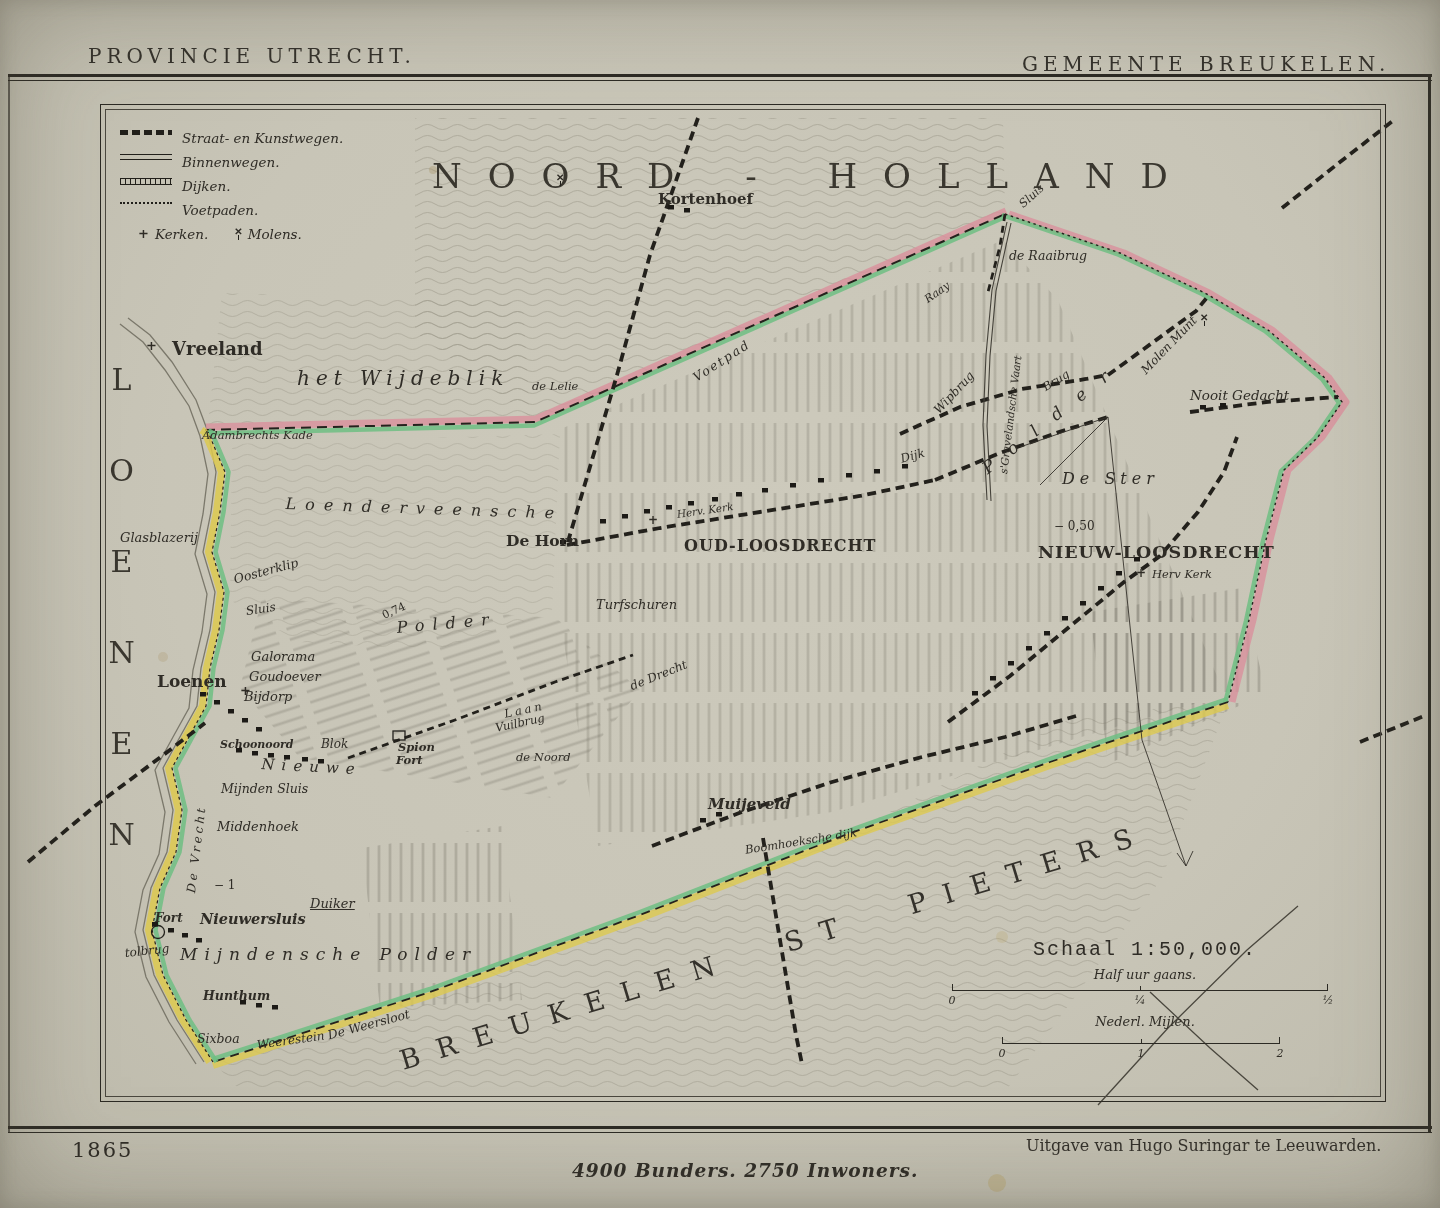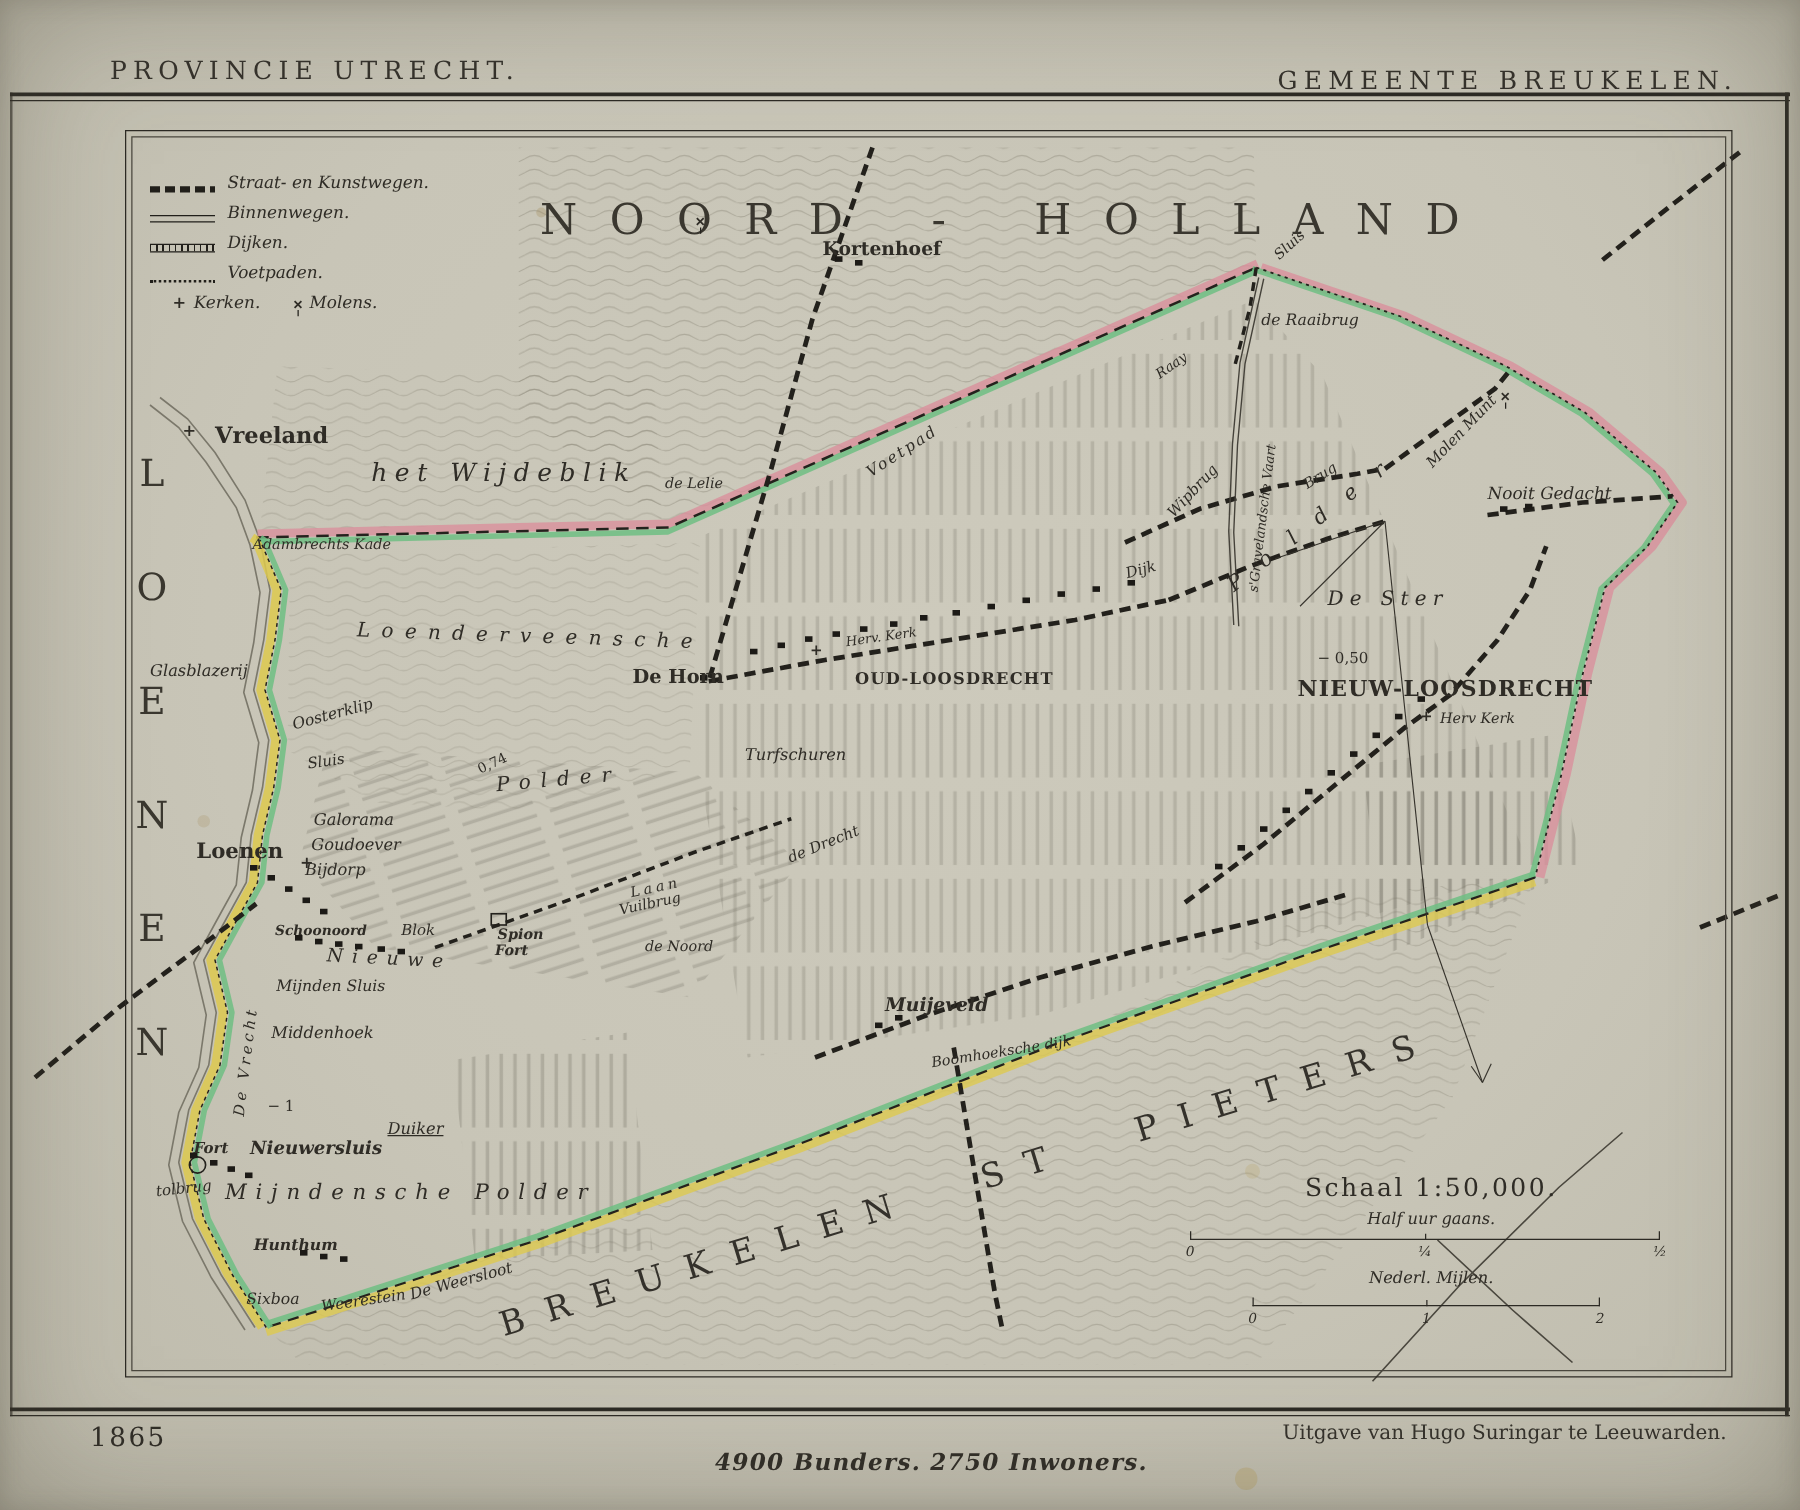--- a/index.html
+++ b/index.html
@@ -23,34 +23,34 @@
   .neatline::after{content:"";position:absolute;inset:4px;border:1px solid #4a473e;}
   
   .hdr{position:absolute;z-index:4;font-size:20px;letter-spacing:5px;color:#34312b;white-space:nowrap;}
   .hdr-left{left:88px;top:44px;}
   .hdr-right{left:1022px;top:52px;}
   .year{position:absolute;left:72px;top:1138px;font-size:21px;letter-spacing:2px;z-index:4;}
   .publisher{position:absolute;left:1026px;top:1136px;font-size:16px;z-index:4;color:#34312b;}
   .stats{position:absolute;left:572px;top:1160px;font-size:18.5px;font-weight:bold;font-style:italic;letter-spacing:1px;z-index:4;}
   
   .legend{position:absolute;left:120px;top:130px;z-index:4;}
-  .legend .row{display:flex;align-items:flex-end;height:24px;}
+  .legend .row{display:flex;align-items:flex-start;height:24px;}
   .legend .samp{width:52px;margin-right:10px;}
   .legend .txt{font-style:italic;font-size:13.5px;white-space:nowrap;}
   .s-straat{height:5px;background:repeating-linear-gradient(90deg,#211f1a 0 8px,transparent 8px 12px);}
   .s-binnen{height:4px;border-top:1.2px solid #211f1a;border-bottom:1.2px solid #211f1a;}
   .s-dijk{height:5px;border-top:1px solid #211f1a;border-bottom:1px solid #211f1a;
           background:repeating-linear-gradient(90deg,#211f1a 0 1.2px,transparent 1.2px 5px);}
   .s-voet{height:0;border-top:2px dotted #211f1a;}
   .glyph-cross{font-weight:bold;font-size:13px;margin:0 6px 0 18px;}
   .glyph-mill{position:relative;font-size:10px;font-weight:bold;margin:0 5px 0 26px;}
   .glyph-mill::after{content:"";position:absolute;left:50%;top:82%;width:1px;height:5px;background:#211f1a;}
   
   .scale{position:absolute;left:940px;top:938px;width:410px;z-index:4;}
-  .scale .title{text-align:center;font-size:20px;letter-spacing:2px;}
+  .scale .title{text-align:center;font-size:20px;letter-spacing:2px;font-family:Liberation Mono, monospace;}
   .scale .sub{text-align:center;font-style:italic;font-size:13px;margin-top:6px;}
   .bar{position:relative;height:8px;margin-top:4px;}
   .bar .line{position:absolute;left:0;right:0;top:4px;border-top:1.1px solid #2c2a24;}
   .bar .tick{position:absolute;width:1.1px;background:#2c2a24;}
   .bar .t0{left:0;top:-2px;height:7px;}
   .bar .t1{left:50%;top:0;height:5px;}
   .bar .t2{right:0;top:-2px;height:7px;}
   .barlabels{position:relative;height:14px;font-size:11px;font-style:italic;}
   .barlabels span{position:absolute;transform:translateX(-50%);}
   .bar1wrap{margin-left:12px;width:376px;}
@@ -284,21 +284,21 @@
       <span class="lbl it" style="left: 1040px; top: 382px; font-size: 11.5px; transform: rotate(-32deg);">Brug</span>
       <span class="lbl it" style="left: 1138px; top: 367px; font-size: 12px; transform: rotate(-46deg);">Molen Munt</span>
       <span class="lbl region" style="left: 978px; top: 462px; font-size: 17px; letter-spacing: 20px; transform: rotate(-38deg);">Polder</span>
       <span class="lbl it" style="left: 1190px; top: 387px; font-size: 13.5px;">Nooit Gedacht</span>
       <span class="lbl region" style="left: 1062px; top: 469px; font-size: 16px; letter-spacing: 5px;">De Ster</span>
       <span class="lbl " style="left: 1054px; top: 519px; font-size: 12px;">− 0,50</span>
       <span class="lbl village" style="left: 1038px; top: 542px; font-size: 17.5px;">NIEUW-LOOSDRECHT</span>
       <span class="lbl it" style="left: 1152px; top: 567px; font-size: 11.5px;">Herv Kerk</span>
       <span class="lbl town" style="left: 506px; top: 531px; font-size: 15.5px;">De Horn</span>
       <span class="lbl it" style="left: 676px; top: 508px; font-size: 10.5px; transform: rotate(-8deg);">Herv. Kerk</span>
-      <span class="lbl village" style="left: 684px; top: 536px; font-size: 13px;">OUD-LOOSDRECHT</span>
+      <span class="lbl village" style="left: 684px; top: 536px; font-size: 16px;">OUD-LOOSDRECHT</span>
       <span class="lbl it" style="left: 596px; top: 597px; font-size: 13px;">Turfschuren</span>
       <span class="lbl vert" style="left: 104px; top: 362px;">LOENEN</span>
       <span class="lbl it" style="left: 120px; top: 530px; font-size: 13px;">Glasblazerij</span>
       <span class="lbl it" style="left: 232px; top: 572px; font-size: 12.5px; transform: rotate(-15deg);">Oosterklip</span>
       <span class="lbl region" style="left: 286px; top: 494px; font-size: 16px; letter-spacing: 9px; transform: rotate(2deg);">Loenderveensche</span>
       <span class="lbl " style="left: 380px; top: 610px; font-size: 11px; transform: rotate(-25deg);">0,74</span>
       <span class="lbl region" style="left: 396px; top: 618px; font-size: 16px; letter-spacing: 8px; transform: rotate(-5deg);">Polder</span>
       <span class="lbl it" style="left: 245px; top: 604px; font-size: 12px; transform: rotate(-8deg);">Sluis</span>
       <span class="lbl it" style="left: 251px; top: 649px; font-size: 13px;">Galorama</span>
       <span class="lbl it" style="left: 249px; top: 669px; font-size: 13px;">Goudoever</span>

